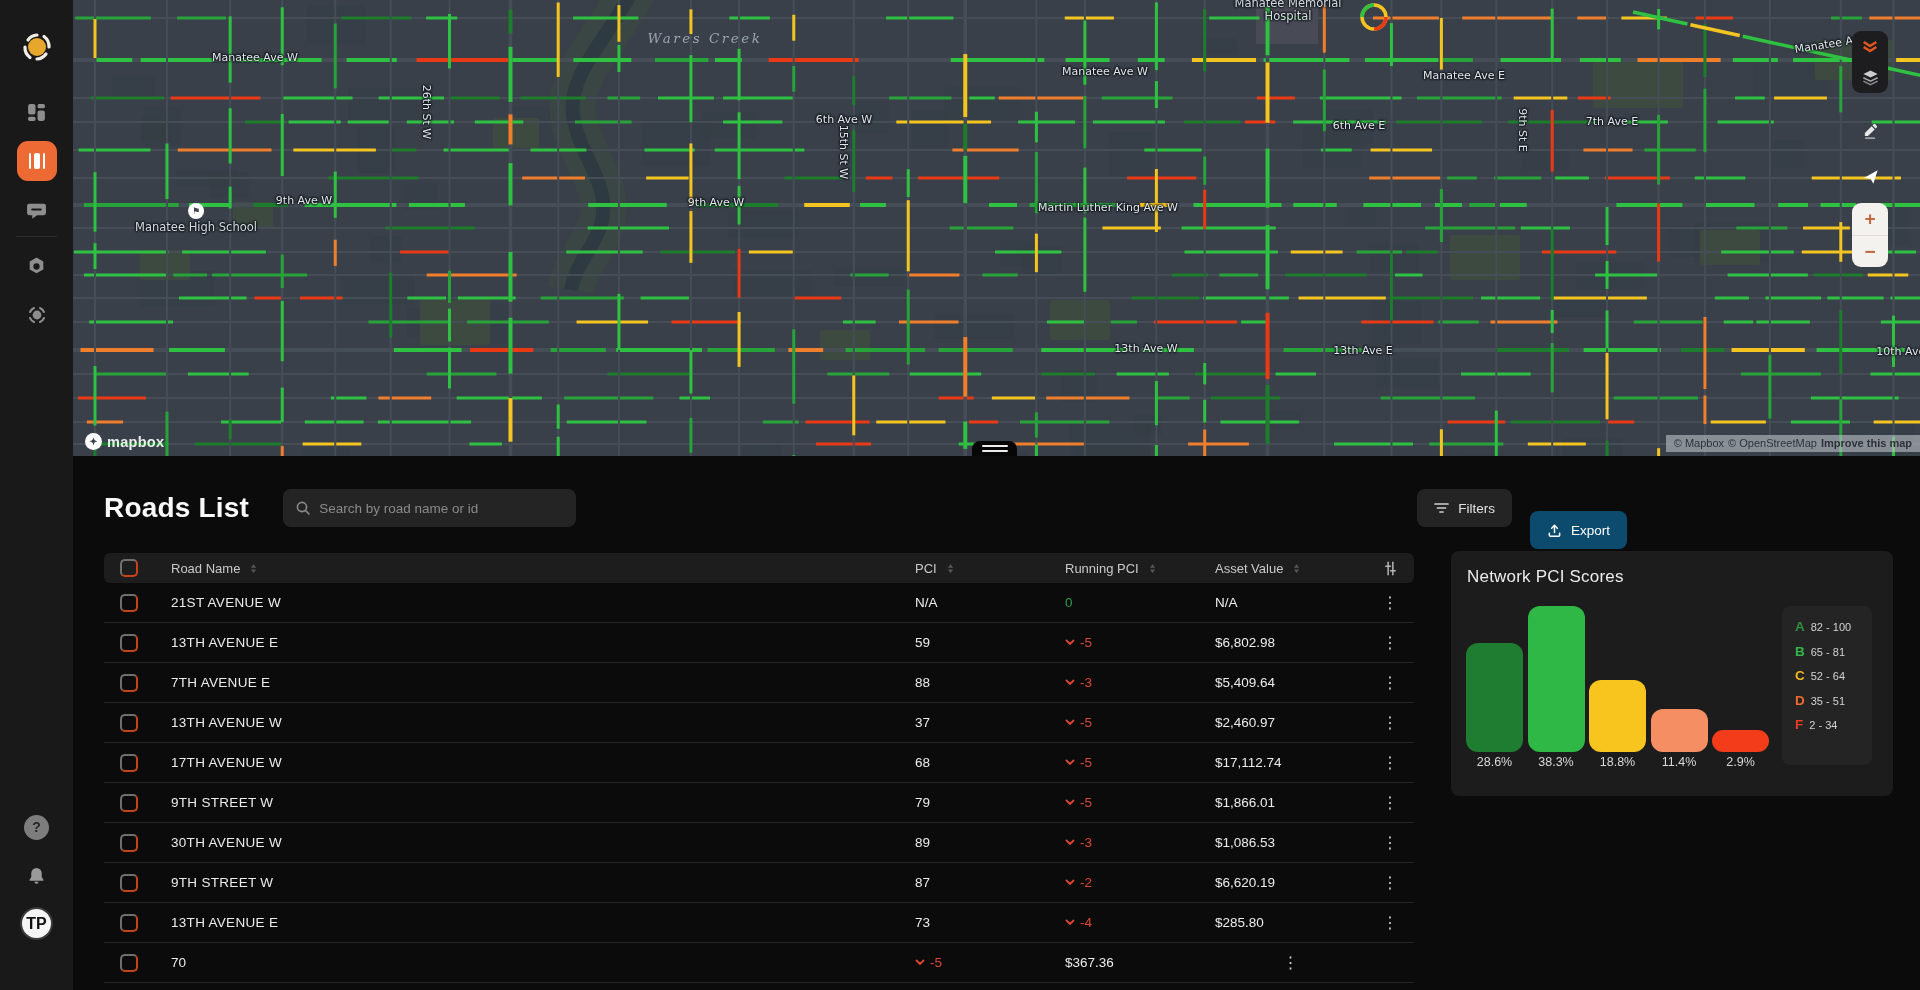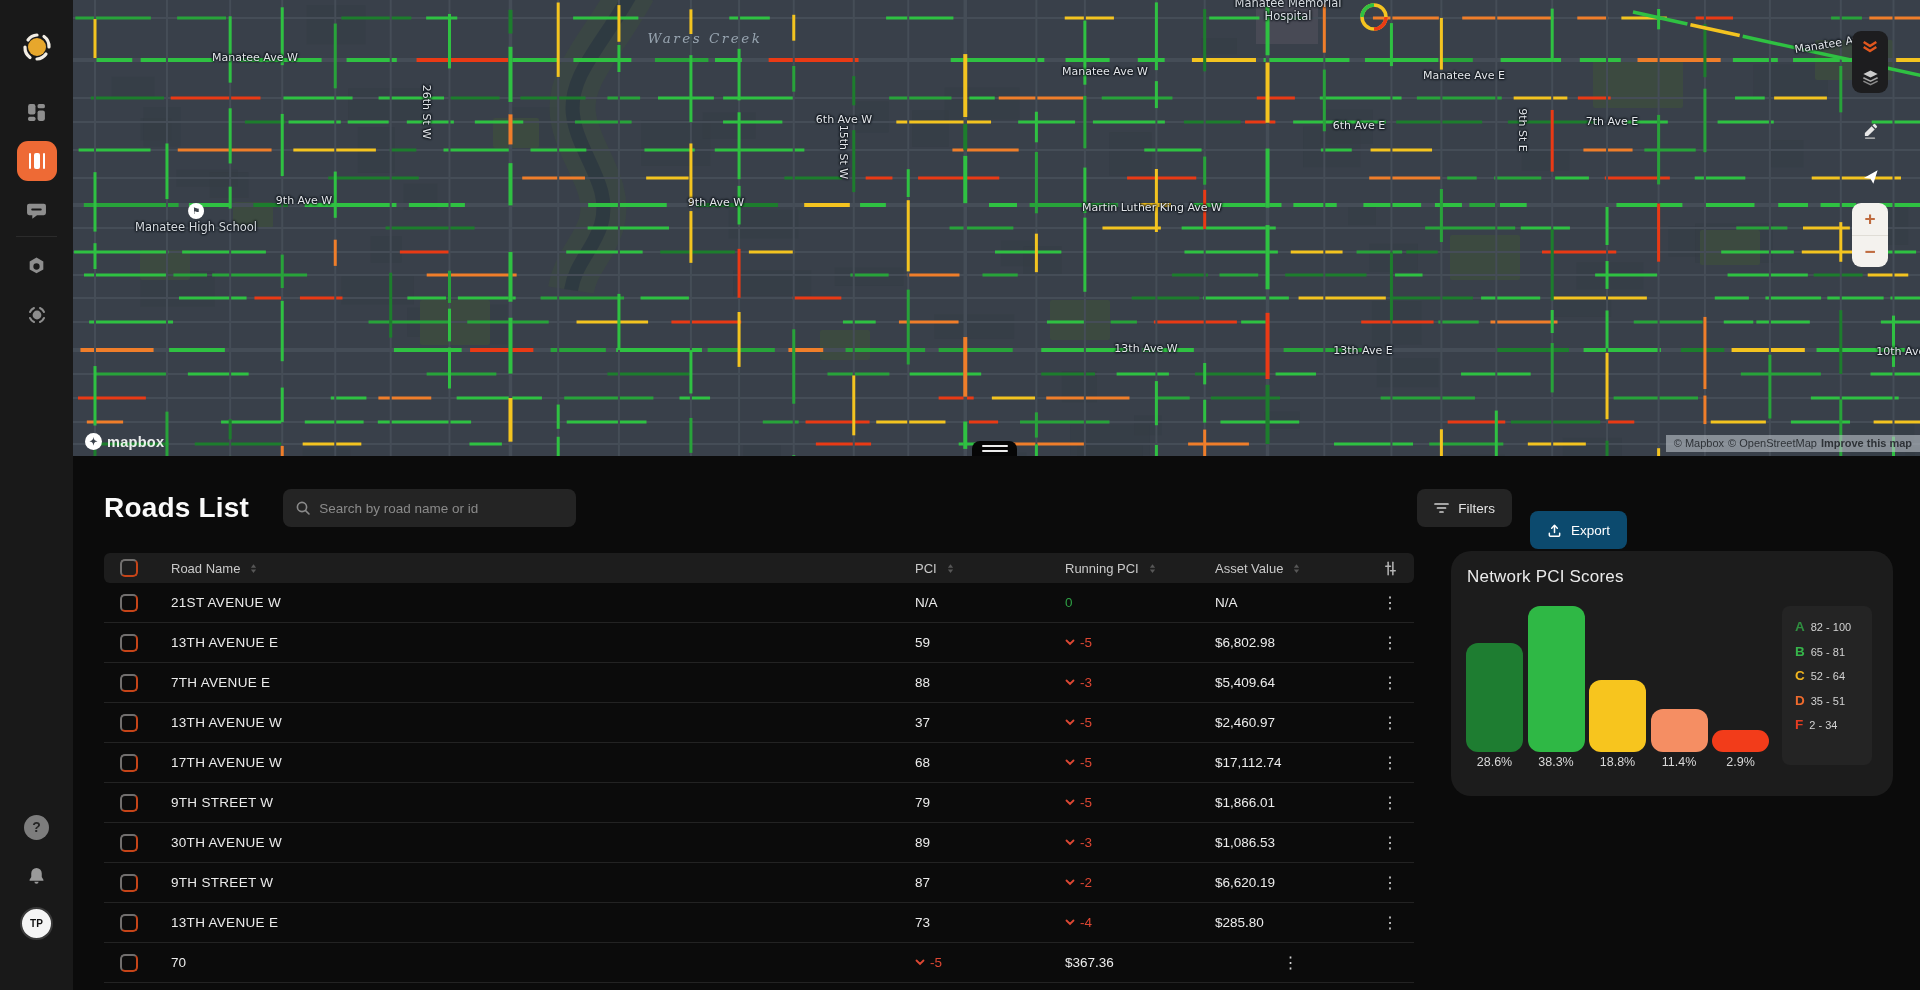--- a/index.html
+++ b/index.html
@@ -11,21 +11,21 @@
   .sb-item { position:absolute; left:0; width:73px; display:flex; justify-content:center; align-items:center;
     background:none; border:none; cursor:pointer; }
   .logo { top:29px; height:36px; }
   .active-tile { top:141px; height:40px; }
   .active-tile .tile { width:40px; height:40px; border-radius:11px; background:#ee6a35;
     display:flex; align-items:center; justify-content:center; }
   .nav-divider { position:absolute; left:16px; top:236px; width:41px; height:1px; background:#2b2b2b; }
   .help-circle { width:25px; height:25px; border-radius:50%; background:#7d7d7d; color:#252525;
     font-weight:bold; font-size:14px; display:flex; align-items:center; justify-content:center; }
   .avatar { position:absolute; left:20px; top:907px; width:33px; height:33px; border-radius:50%;
-    background:#f5f5f5; color:#111; font-weight:bold; font-size:10px;
+    background:#f5f5f5; color:#111; font-weight:bold; font-size:16px;
     display:flex; align-items:center; justify-content:center; cursor:pointer; border:2px solid #3a3a3a; }
 
   
   .map-area { position:absolute; left:73px; top:0; width:1847px; height:456px; background:#39404a; overflow:hidden; }
   .map-area svg.roadnet { position:absolute; left:0; top:0; }
   .street-label { position:absolute; white-space:nowrap; font-family:"DejaVu Sans", sans-serif;
     font-size:11px; color:#e3e6ea; z-index:5;
     text-shadow:0 1px 2px rgba(15,20,26,.95),0 -1px 2px rgba(15,20,26,.95),1px 0 2px rgba(15,20,26,.95),-1px 0 2px rgba(15,20,26,.95); }
   .water-label { position:absolute; white-space:nowrap; font-family:"DejaVu Serif", serif; font-style:italic;
     font-size:13.5px; letter-spacing:2.5px; color:rgba(160,172,184,.92); z-index:5; transform:translate(-50%,-50%); }
@@ -87,21 +87,21 @@
   .hcell { display:flex; align-items:center; gap:10px; cursor:pointer; }
   .c-name { letter-spacing:.3px; }
   .c-run { gap:5px; color:#dd4733; }
   .c-run.flat { color:#2e9e44; }
   .c-menu { justify-content:center; }
   .kebab { color:#d0d0d0; font-size:16px; cursor:pointer; padding:0 6px; }
   .colset { justify-content:center; cursor:pointer; }
 
   
   .chart-card { position:absolute; left:1378px; top:95px; width:442px; height:245px;
-    background:#1c1c1c; border-radius:20px; }
+    background:#1c1c1c; border-radius:8px; }
   .chart-title { position:absolute; left:16px; top:16px; font-size:17px; color:#ebebeb; letter-spacing:.2px; }
   .bars { position:absolute; left:0; top:0; width:330px; height:245px; }
   .bar { position:absolute; bottom:44px; width:57px; border-radius:12px; }
   .bar-label { position:absolute; top:204px; width:57px; text-align:center; font-size:12.5px; color:#d9d9d9; }
   .legend { position:absolute; left:331px; top:55px; width:90px; height:159px; background:#242424;
     border-radius:8px; padding:13px 0 0 13px; }
   .leg-item { display:flex; align-items:baseline; gap:6px; margin-bottom:9.5px; }
   .leg-grade { font-size:13.5px; font-weight:bold; }
   .leg-range { font-size:11px; color:#d2d2d2; }
 </style>
@@ -718,21 +718,21 @@
   <div id="mapLabels">
       <div class="street-label" style="left: 182px; top: 57px; transform: translate(-50%, -50%) rotate(0deg);">Manatee Ave W</div>
       <div class="street-label" style="left: 1032px; top: 71px; transform: translate(-50%, -50%) rotate(0deg);">Manatee Ave W</div>
       <div class="street-label" style="left: 1391px; top: 75px; transform: translate(-50%, -50%) rotate(0deg);">Manatee Ave E</div>
       <div class="street-label" style="left: 1757px; top: 44px; transform: translate(-50%, -50%) rotate(-9deg);">Manatee Ave</div>
       <div class="street-label" style="left: 763px; top: 119px; transform: translate(-50%, -50%) rotate(0deg); margin-left: 8px;">6th Ave W</div>
       <div class="street-label" style="left: 1286px; top: 125px; transform: translate(-50%, -50%) rotate(0deg);">6th Ave E</div>
       <div class="street-label" style="left: 1539px; top: 121px; transform: translate(-50%, -50%) rotate(0deg);">7th Ave E</div>
       <div class="street-label" style="left: 231px; top: 200px; transform: translate(-50%, -50%) rotate(0deg);">9th Ave W</div>
       <div class="street-label" style="left: 643px; top: 202px; transform: translate(-50%, -50%) rotate(0deg);">9th Ave W</div>
-      <div class="street-label" style="left: 1035px; top: 207px; transform: translate(-50%, -50%) rotate(0deg); margin-left: 44px;">Martin Luther King Ave W</div>
+      <div class="street-label" style="left: 1035px; top: 207px; transform: translate(-50%, -50%) rotate(0deg);">Martin Luther King Ave W</div>
       <div class="street-label" style="left: 1073px; top: 348px; transform: translate(-50%, -50%) rotate(0deg);">13th Ave W</div>
       <div class="street-label" style="left: 1290px; top: 350px; transform: translate(-50%, -50%) rotate(0deg);">13th Ave E</div>
       <div class="street-label" style="left: 1833px; top: 351px; transform: translate(-50%, -50%) rotate(0deg);">10th Ave E</div>
       <div class="street-label" style="left: 353px; top: 112px; transform: translate(-50%, -50%) rotate(90deg);">26th St W</div>
       <div class="street-label" style="left: 770px; top: 152px; transform: translate(-50%, -50%) rotate(90deg);">15th St W</div>
       <div class="street-label" style="left: 1449px; top: 130px; transform: translate(-50%, -50%) rotate(90deg);">9th St E</div>
       <div class="water-label" style="left: 632px; top: 38px;">Wares Creek</div>
       <div class="poi-label" style="left: 1215px; top: -3px;">
         <div>Manatee Memorial</div>
         <div>Hospital</div>

